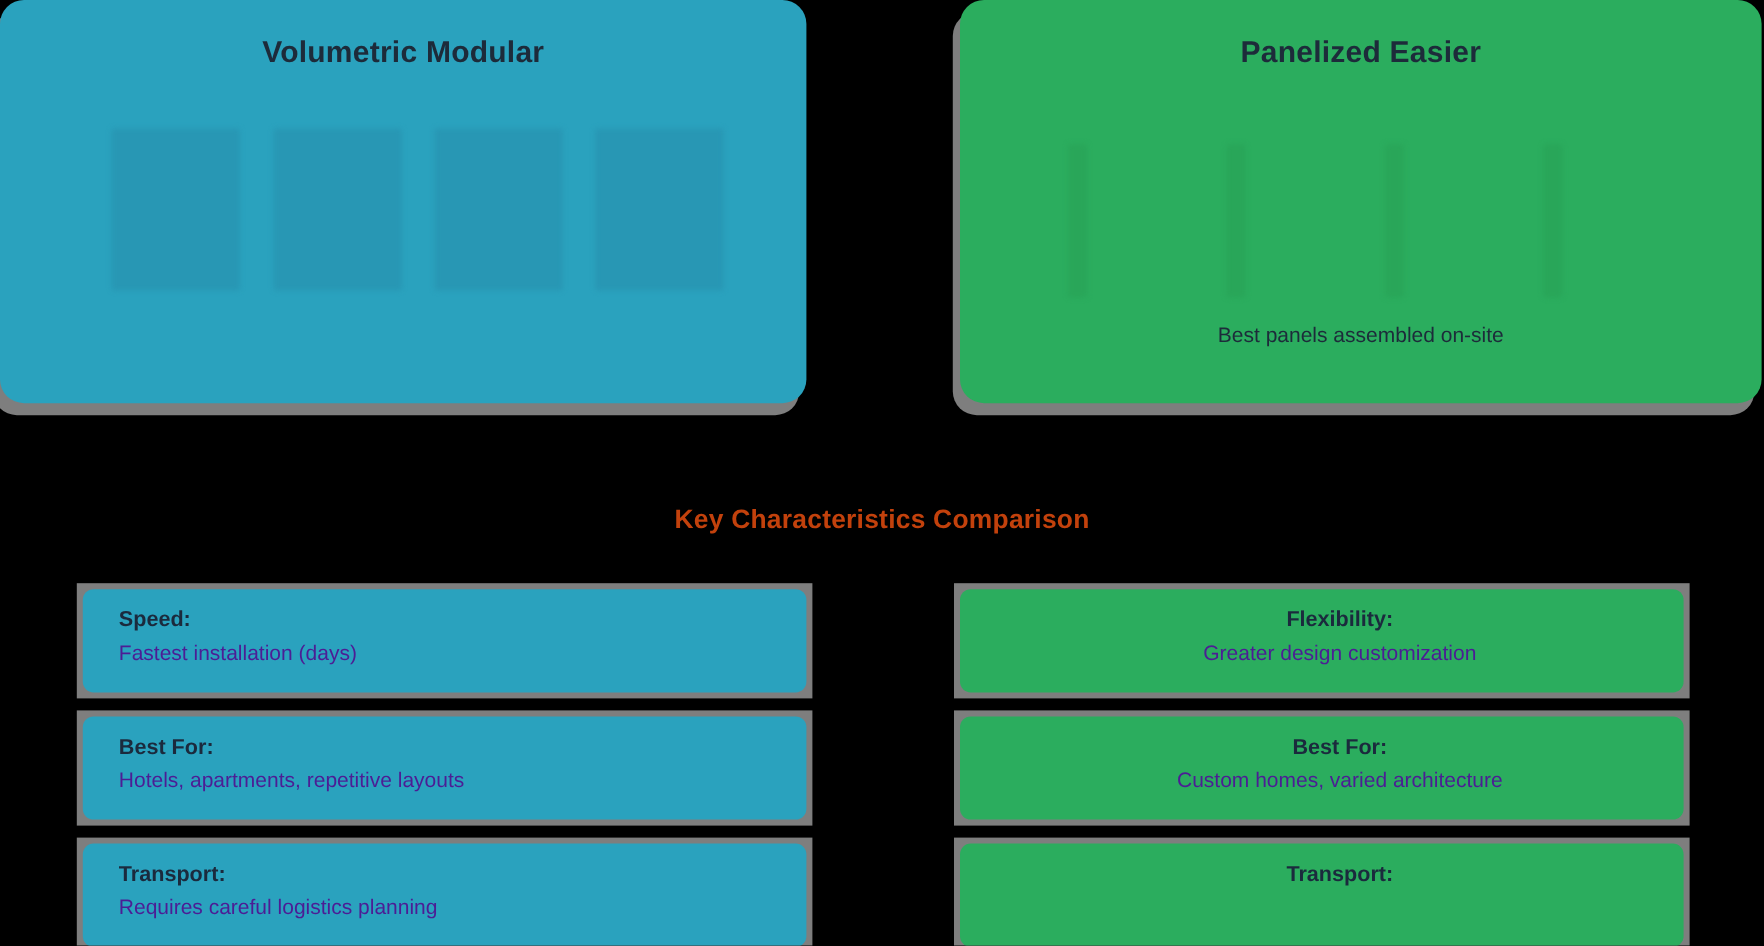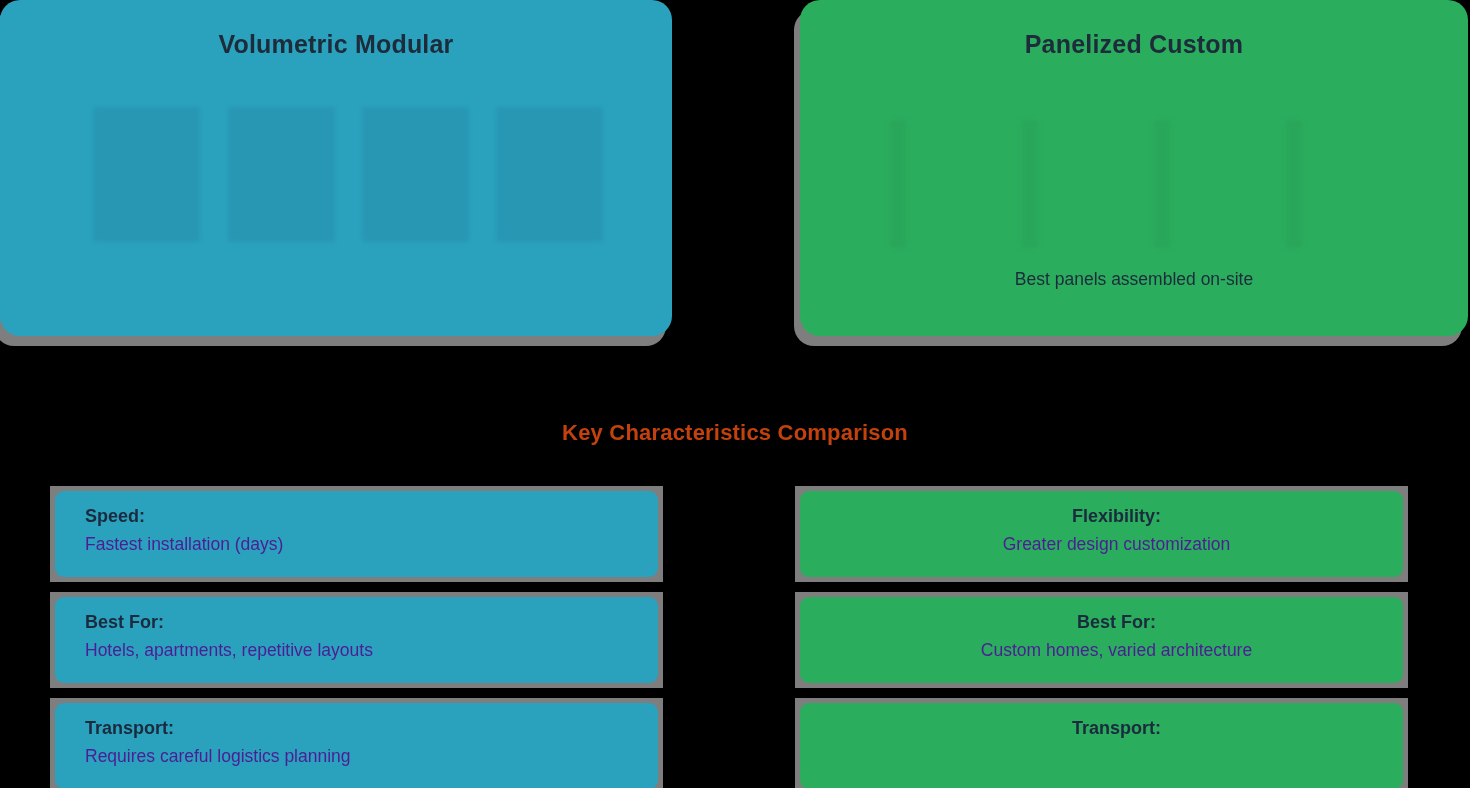--- a/index.html
+++ b/index.html
@@ -66,21 +66,21 @@
     color:#c2410c;
     letter-spacing:.2px;
   }
 
   
   .row-box{
     position:absolute;width:603px;height:86px;
     background:#7E7E7E;          
     padding:5px;
   }
-  .row-box.colL{left:50px;}
+  .row-box.colL{left:64px;}
   .row-box.colR{left:795px;}
   .row-box.r0{top:486px;}
   .row-box.r1{top:592px;}
   .row-box.r2{top:698px;}
   .row-box-inner{
     width:100%;height:100%;
     border-radius:9px;
     padding:15px 0 0 30px;
     box-sizing:border-box;
   }
@@ -101,21 +101,21 @@
 
   <div class="big-card teal">
     <div class="big-card-title">Volumetric Modular</div>
     <div class="module-block m0"></div>
     <div class="module-block m1"></div>
     <div class="module-block m2"></div>
     <div class="module-block m3"></div>
   </div>
 
   <div class="big-card green">
-    <div class="big-card-title">Panelized Custom</div>
+    <div class="big-card-title">Panelized Easier</div>
     <div class="panel-block p0"></div>
     <div class="panel-block p1"></div>
     <div class="panel-block p2"></div>
     <div class="panel-block p3"></div>
     <div class="big-card-caption">Best panels assembled on-site</div>
   </div>
 
   <div class="mid-title">Key Characteristics Comparison</div>
 
   <div class="row-box colL r0 teal">

